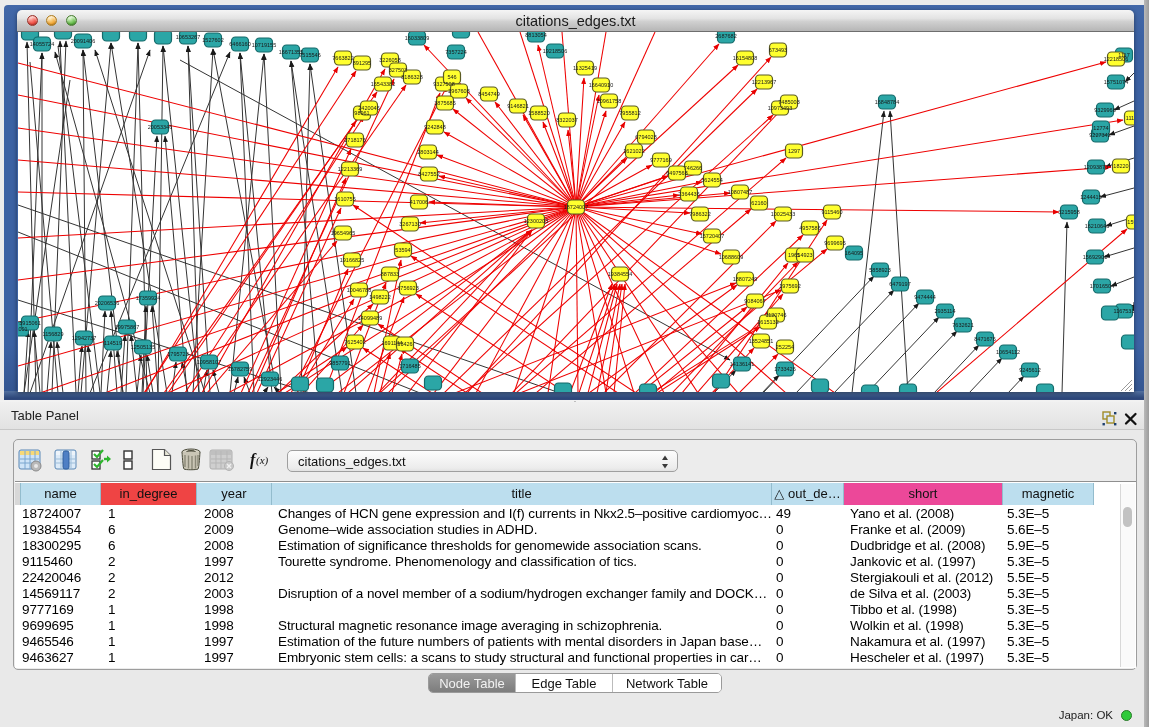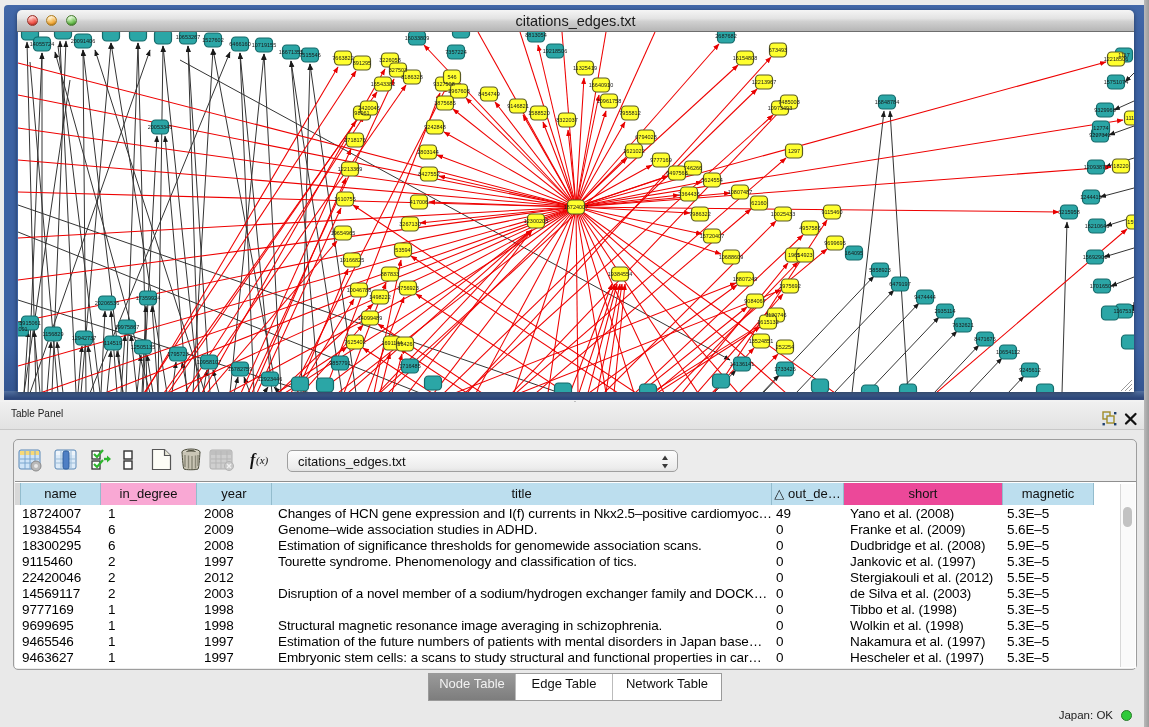--- a/index.html
+++ b/index.html
@@ -5,29 +5,29 @@
 #mdi{position:absolute;left:4px;top:5px;width:1140px;height:395px;background:linear-gradient(180deg,#4368a8 0%,#3c62a3 8%,#3c62a3 86%,#33548e 100%);border-radius:4px 0 0 0}
 #win{position:absolute;left:17px;top:10px;width:1117px;height:382px;border-radius:5px 5px 0 0;box-shadow:0 1px 4px rgba(0,0,0,.45)}
 #titlebar{position:absolute;left:0;top:0;width:100%;height:22px;border-radius:5px 5px 0 0;background:linear-gradient(180deg,#f5f5f5 0%,#e3e3e3 40%,#d0d0d0 55%,#b6b6b6 100%);border-bottom:1px solid #6e6e6e}
 #titlebar .title{position:absolute;left:0;right:0;top:2.5px;text-align:center;font-size:14.5px;font-weight:500;color:#1a1a1a}
 .tl{position:absolute;top:16px;width:11px;height:11px;border-radius:50%;box-shadow:inset 0 2px 2px rgba(255,255,255,.65), inset 0 -1px 1px rgba(0,0,0,.2)}
 #canvas{position:absolute;left:1px;top:22px;width:1116px;height:360px;background:#fff;overflow:hidden}
 #rightstrip{position:absolute;left:1144px;top:0;width:5px;height:727px;background:linear-gradient(90deg,#b9b9b9,#9c9c9c)}
 #botpanel{position:absolute;left:0;top:400px;width:1144px;height:327px;background:#e9e9e9}
 #splitter{position:absolute;left:0;top:400px;width:1144px;height:2px;background:#f2f2f2}
 #tphead{position:absolute;left:0;top:402px;width:1144px;height:28px;background:linear-gradient(180deg,#f0f0f0,#e2e2e2);border-bottom:1px solid #c8c8c8}
-#tphead .t{position:absolute;left:11px;top:6px;font-size:10px;color:#222}
+#tphead .t{position:absolute;left:11px;top:6px;font-size:13px;color:#222}
 #innerpanel{position:absolute;left:13px;top:439px;width:1124px;height:231px;border:1px solid #9d9d9d;border-radius:5px;background:#ececec}
 #tblwrap{position:absolute;left:15px;top:481px;width:1121px;height:187px;background:#fff;border-top:1px solid #8f8f8f}
 .hcell{position:absolute;top:483px;height:22px;background:#bcdeee;border-right:1px solid #93bccd;font-size:13px;color:#111;text-align:center;line-height:22px;overflow:hidden}
 .trow{position:absolute;left:0;width:1135px;height:16px;font-size:13.5px;color:#000}
 .trow span{position:absolute;top:0;white-space:nowrap;line-height:16px;letter-spacing:-0.12px}
 #vsb{position:absolute;left:1120px;top:484px;width:15px;height:183px;background:#fafafa;border-left:1px solid #d8d8d8}
 #vsbthumb{position:absolute;left:1122.5px;top:507px;width:9px;height:20px;border-radius:5px;background:#c2c2c2}
-#tabs{position:absolute;left:428px;top:673px;height:28px;border:1px solid #9a9a9a;border-radius:0;overflow:hidden;display:flex}
+#tabs{position:absolute;left:428px;top:673px;height:20px;border:1px solid #9a9a9a;border-radius:5px;overflow:hidden;display:flex}
 .tab{font-size:13px;line-height:19px;text-align:center;background:#fff;color:#111}
 #memory{position:absolute;left:1000px;top:709px;width:113px;font-size:11.5px;color:#222;text-align:right}
 #memdot{position:absolute;left:1121px;top:710px;width:11px;height:11px;border-radius:50%;background:#2fca3a;border:1px solid #2a7a2a}
 .ticon{position:absolute;top:448px}
 </style></head><body>
 <div id="mdi"></div>
 <div style="position:absolute;left:4px;top:391px;width:1140px;height:9px;background:linear-gradient(180deg,#52709f,#2c4679 80%,#31497c)"></div>
 <div id="rightstrip"></div>
 <div id="win">
  <div id="titlebar">
@@ -621,21 +621,21 @@
  <div style="position:absolute;left:10px;top:3px;font-size:13px;color:#111">citations_edges.txt</div>
  <svg style="position:absolute;right:8px;top:4px" width="8" height="14">
       <path d="M4,0.5L7,5H1z" fill="#3a3a3a"></path>
       <path d="M4,13.5L1,9h6z" fill="#3a3a3a"></path>
     </svg>
 </div>
 
 <div id="tblwrap"></div>
 <div class="hcell" style="left:15px;width:6px;background:#d8d8d8"></div>
 <div class="hcell" style="left:21px;width:80px;background:#bcdeee">name</div>
-<div class="hcell" style="left:101px;width:96px;background:#f9a8d4">in_degree</div>
+<div class="hcell" style="left:101px;width:96px;background:#ef4444">in_degree</div>
 <div class="hcell" style="left:197px;width:75px;background:#bcdeee">year</div>
 <div class="hcell" style="left:272px;width:500px;background:#bcdeee">title</div>
 <div class="hcell" style="left:772px;width:72px;background:#bcdeee">△ out_de…</div>
 <div class="hcell" style="left:844px;width:159px;background:#ec4899">short</div>
 <div class="hcell" style="left:1003px;width:91px;background:#bcdeee">magnetic</div>
 <div class="trow" style="top:506px">
     <span style="left:22px">18724007</span>
     <span style="left:108px">1</span>
     <span style="left:204px">2008</span>
     <span style="left:278px;width:494px;overflow:hidden;text-overflow:ellipsis">Changes of HCN gene expression and I(f) currents in Nkx2.5–positive cardiomyoc…</span>

